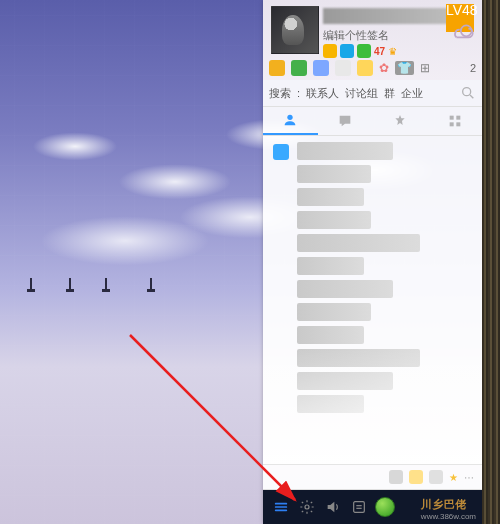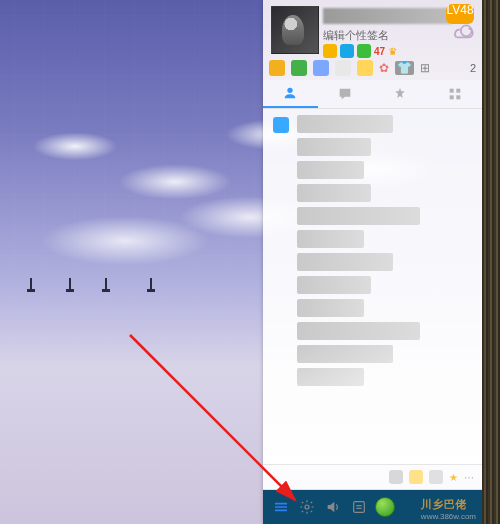--- a/index.html
+++ b/index.html
@@ -22,21 +22,21 @@
   .boat.b1{left:5%;} .boat.b2{left:18%;} .boat.b3{left:30%;} .boat.b4{left:45%;}
   .trees{position:absolute;top:0;right:0;width:18px;height:524px;background:repeating-linear-gradient(90deg,#3a3326 0 2px,#5b5038 2px 4px,#2f2a20 4px 6px);}
   .treetop{position:absolute;top:0;right:0;width:18px;height:80px;background:linear-gradient(#e9b36a,#c88838);}
 
   
   .panel{position:absolute;left:263px;top:0;width:219px;height:524px;background:rgba(255,255,255,.92);box-shadow:0 0 4px rgba(0,0,0,.25);display:flex;flex-direction:column;}
   .header{height:80px;background:linear-gradient(#e9e4ee,#f2eef5);position:relative;padding:6px 8px;box-sizing:border-box;color:#444;}
   .avatar{position:absolute;left:8px;top:6px;width:46px;height:46px;background:linear-gradient(135deg,#2a2a30,#555);border:1px solid rgba(0,0,0,.2);filter:blur(.5px);}
   .avatar::after{content:"";position:absolute;left:10px;top:8px;width:22px;height:30px;background:radial-gradient(circle at 40% 30%,#d0d0d0 25%,transparent 26%),linear-gradient(#888,#555);border-radius:50% 50% 30% 30%;}
   .nickrow{position:absolute;left:60px;top:8px;right:30px;height:16px;background:linear-gradient(90deg,#9a9a9a,#bdbdbd);filter:blur(1px);}
-  .lvbadge{position:absolute;right:8px;top:4px;width:28px;height:20px;background:#f7a300;border-radius:6px;font-size:12px;color:#fff;text-align:center;line-height:12px;}
+  .lvbadge{position:absolute;right:8px;top:4px;width:28px;height:28px;background:#f7a300;border-radius:0;font-size:14px;color:#fff;text-align:center;line-height:12px;}
   .sig{position:absolute;left:60px;top:28px;font-size:11px;color:#666;}
   .weather{position:absolute;right:6px;top:20px;width:26px;height:26px;}
   .iconline{position:absolute;left:60px;top:44px;display:flex;align-items:center;gap:3px;font-size:10px;}
   .iconline .minicon{width:14px;height:14px;border-radius:3px;display:inline-block;}
   .ic-qz{background:#f8b500;} .ic-br{background:#1aa7e8;} .ic-gr{background:#3cbd3c;}
   .svip{color:#e6432a;font-weight:bold;}
   .hdr-bot{position:absolute;left:6px;right:6px;bottom:4px;display:flex;gap:6px;align-items:center;}
   .hdr-bot .minicon{width:16px;height:16px;border-radius:3px;}
   .icA{background:#f2b01e;} .icB{background:#44b04a;} .icC{background:#7da7ff;}
   .icD{background:#e8e8e8;} .icE{background:#ffd65a;}
@@ -56,21 +56,21 @@
   .list::before{content:"";position:absolute;left:10px;top:8px;width:16px;height:16px;background:#39a9ff;border-radius:3px;}
   .list .row{height:18px;border-radius:2px;margin-bottom:5px;background:linear-gradient(90deg,#c9c9c9,#dcdcdc);filter:blur(.4px);}
   .list .row:nth-child(odd){width:55%;} .list .row:nth-child(even){width:42%;}
   .list .row:nth-child(3n){width:38%;} .list .row:nth-child(5n){width:70%;}
   .listfade{position:absolute;left:0;right:0;bottom:0;height:120px;background:linear-gradient(rgba(255,255,255,0),rgba(255,255,255,.95));}
 
   
   .appstrip{height:24px;border-top:1px solid #e5e5e5;display:flex;align-items:center;justify-content:flex-end;gap:6px;padding:0 8px;font-size:10px;color:#999;}
   .appstrip .aic{width:14px;height:14px;border-radius:3px;}
 
-  .bottombar{height:34px;border-top:1px solid #e0e0e0;display:flex;align-items:center;gap:6px;padding:0 8px;position:relative;background:#0c4a6e;}
+  .bottombar{height:34px;border-top:1px solid #e0e0e0;display:flex;align-items:center;gap:6px;padding:0 8px;position:relative;background:#0f172a;}
   .bic{width:20px;height:20px;display:flex;align-items:center;justify-content:center;color:#888;border-radius:4px;}
   .bic svg{width:16px;height:16px;}
   .menuic{color:#2d7ff3;}
   .wmark{position:absolute;right:6px;bottom:3px;font-size:11px;font-weight:bold;color:rgba(220,160,60,.85);letter-spacing:.5px;user-select:none;}
   .wmark .sub{font-size:8px;color:rgba(180,180,180,.8);font-weight:normal;display:block;letter-spacing:0;}
   .greenico{width:18px;height:18px;border-radius:50%;background:radial-gradient(circle at 35% 30%,#9be05a,#2f9a1f);border:1px solid #2f7a1f;}
 
   
   .arrow{position:absolute;pointer-events:none;}
   .arrow svg{overflow:visible;}
@@ -121,20 +121,32 @@
       <span class="minicon icC"></span>
       <span class="minicon icD"></span>
       <span class="minicon icE"></span>
       <span style="color:#e77;">✿</span>
       <span style="color:#fff;background:#999;border-radius:2px;padding:0 2px;">👕</span>
       <span style="color:#888;">⊞</span>
       <span class="count">2</span>
     </div>
   </div>
 
+  <div class="searchrow">
+    <span>搜索</span>:
+    <span class="seg">联系人</span>
+    <span class="seg">讨论组</span>
+    <span class="seg">群</span>
+    <span class="seg">企业</span>
+    <input placeholder="" style="">
+    <svg class="mag" viewBox="0 0 24 24" fill="none" stroke="#888" stroke-width="2">
+        <circle cx="10" cy="10" r="6"></circle>
+        <line x1="15" y1="15" x2="20" y2="20"></line>
+      </svg>
+  </div>
 
   <div class="tabrow">
     <div class="tab active">
       <svg viewBox="0 0 24 24" fill="#3399ff">
           <circle cx="12" cy="8" r="4"></circle>
           <path d="M4 20c0-4 4-6 8-6s8 2 8 6z"></path>
         </svg>
     </div>
     <div class="tab">
       <svg viewBox="0 0 24 24" fill="#888">

